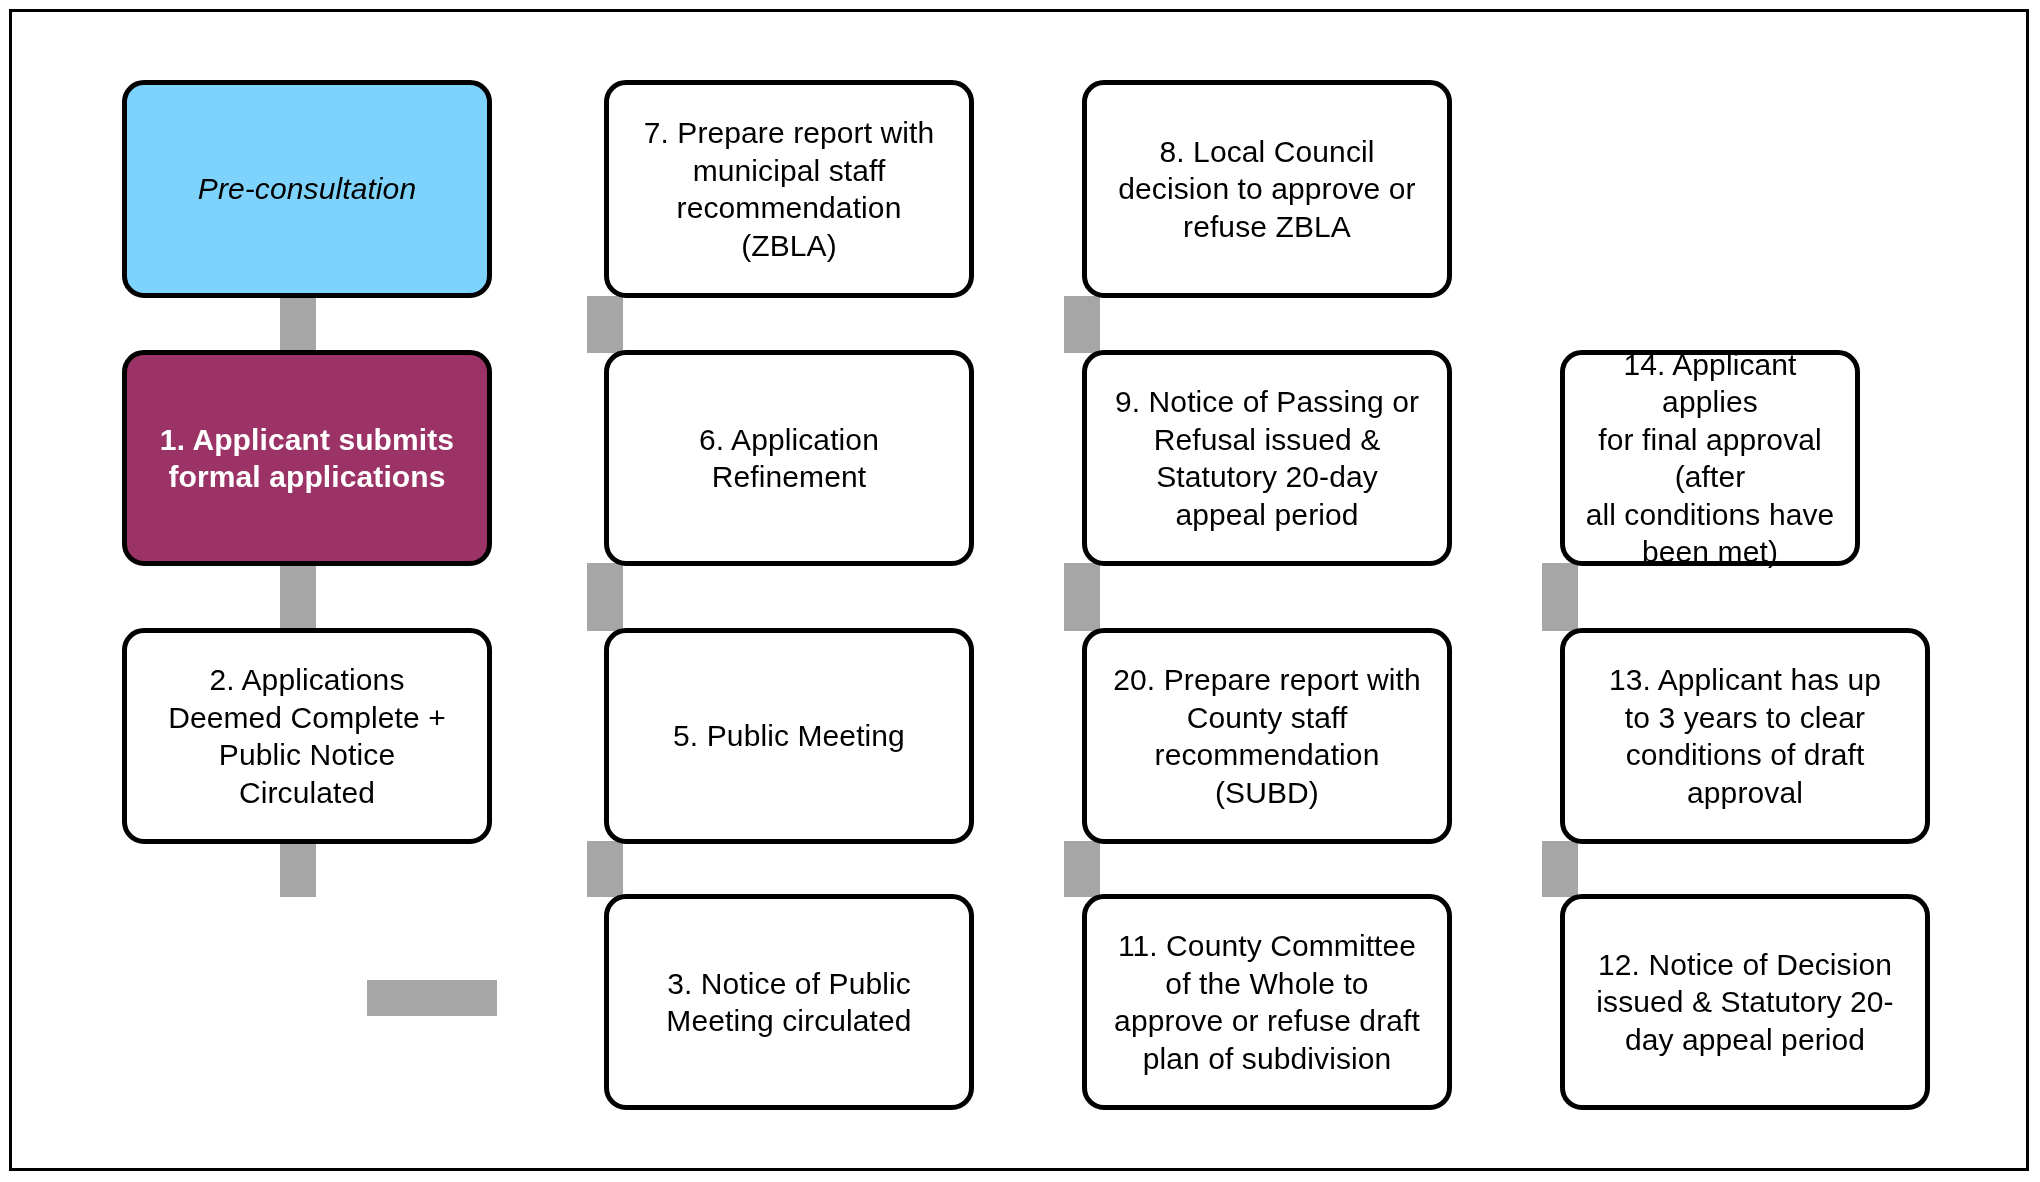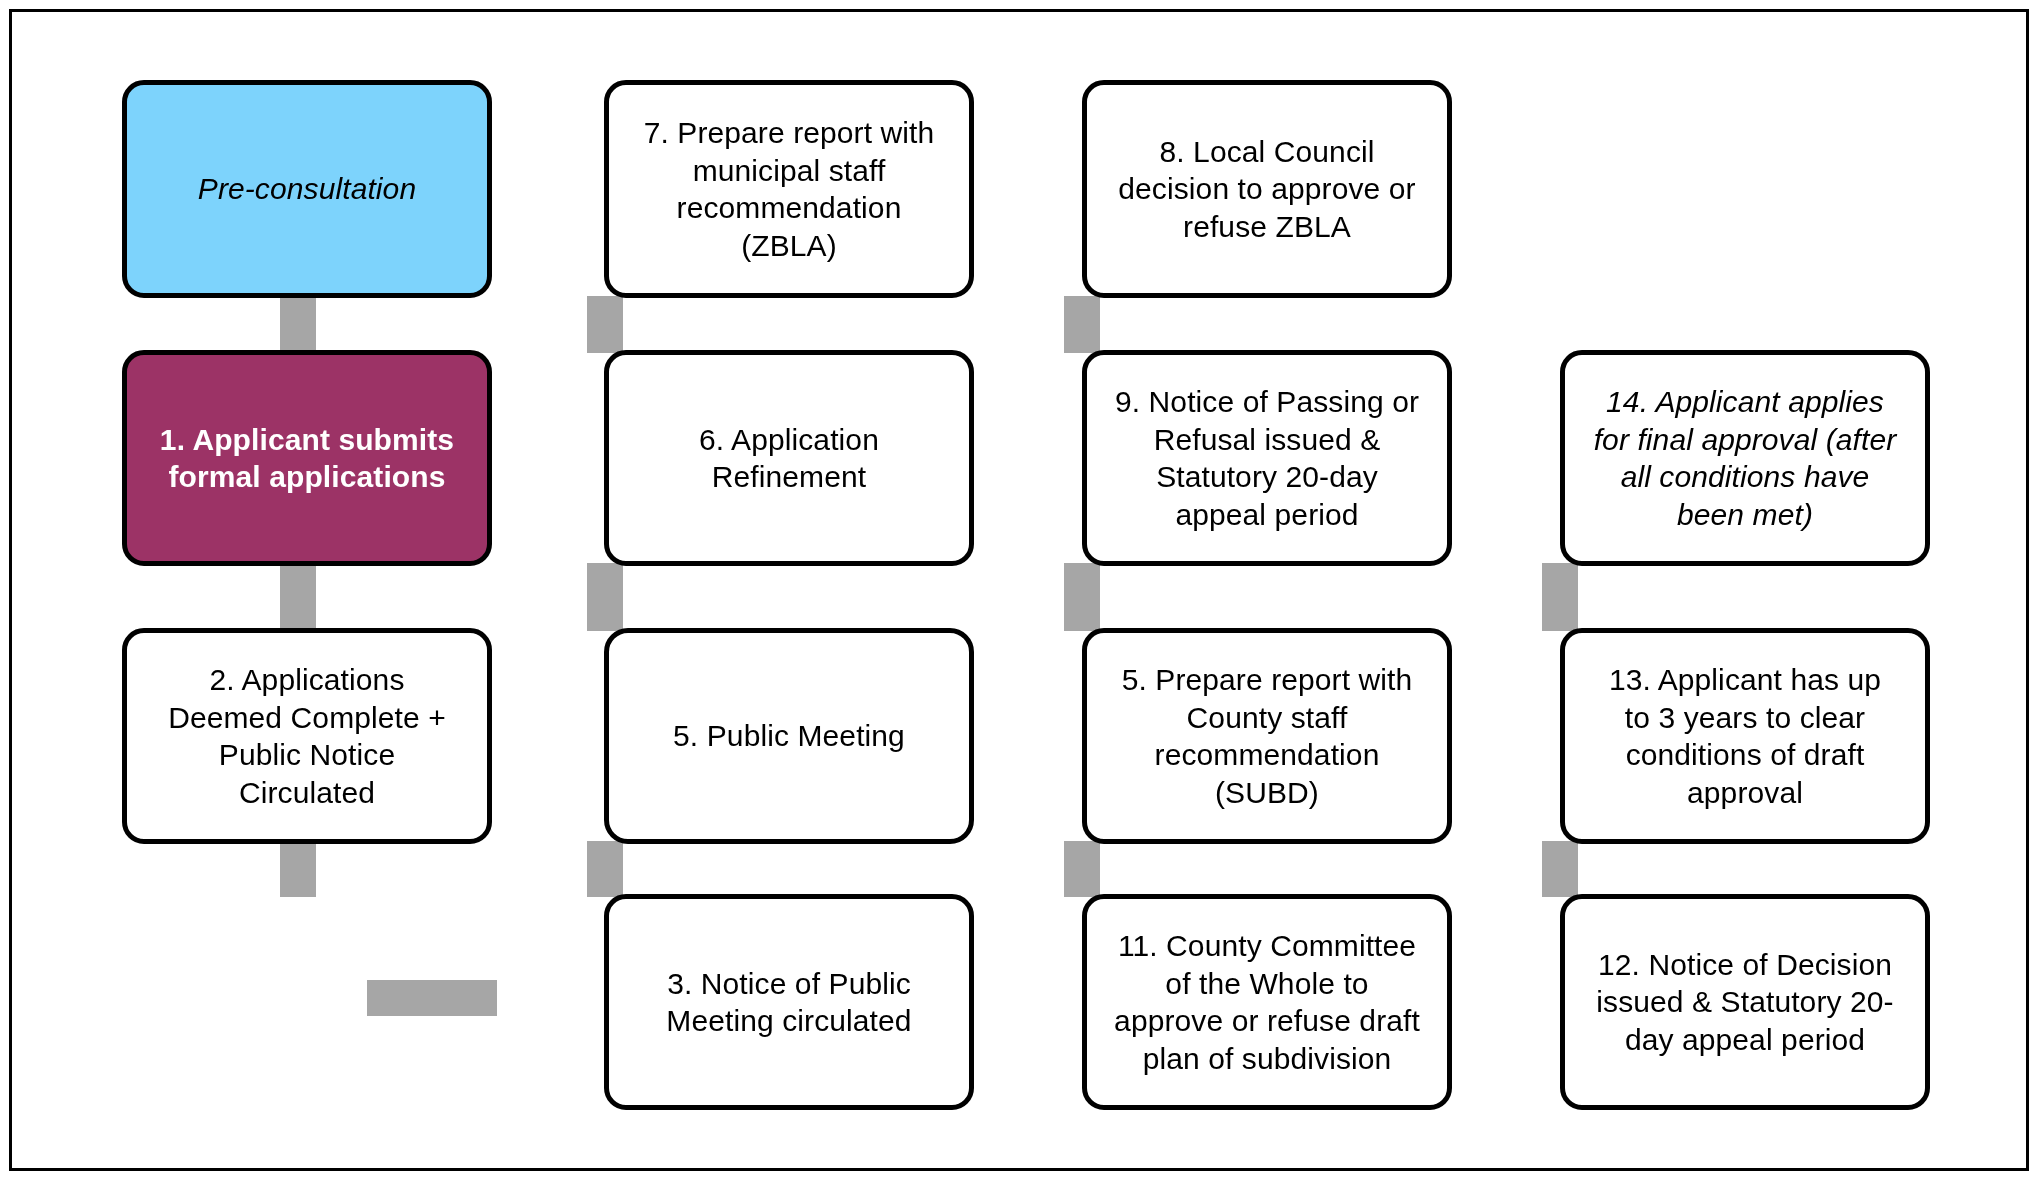--- a/index.html
+++ b/index.html
@@ -120,21 +120,21 @@
 municipal staff
 recommendation
 (ZBLA)</span>
     </div>
 
     <div class="node" style="left:592px; top:338px; width:370px; height:216px;">
       <span class="label">6. Application
 Refinement</span>
     </div>
 
-    <div class="node" style="left:592px; top:616px; width:370px; height:216px;border-radius:24px;">
+    <div class="node" style="left:592px; top:616px; width:370px; height:216px;">
       <span class="label">5. Public Meeting</span>
     </div>
 
     <div class="node" style="left:592px; top:882px; width:370px; height:216px;">
       <span class="label">3. Notice of Public
 Meeting circulated</span>
     </div>
 
     <div class="node" style="left:1070px; top:68px; width:370px; height:218px;">
       <span class="label">8. Local Council
@@ -143,34 +143,34 @@
     </div>
 
     <div class="node" style="left:1070px; top:338px; width:370px; height:216px;">
       <span class="label">9. Notice of Passing or
 Refusal issued &amp;
 Statutory 20-day
 appeal period</span>
     </div>
 
     <div class="node" style="left:1070px; top:616px; width:370px; height:216px;">
-      <span class="label">5. Prepare report with
+      <span class="label">20. Prepare report with
 County staff
 recommendation
 (SUBD)</span>
     </div>
 
     <div class="node" style="left:1070px; top:882px; width:370px; height:216px;align-items:center;">
       <span class="label">11. County Committee
 of the Whole to
 approve or refuse draft
 plan of subdivision</span>
     </div>
 
-    <div class="node" style="left:1548px; top:338px; width:370px; height:216px;font-style:italic;">
+    <div class="node" style="left:1548px; top:338px; width:300px; height:216px;">
       <span class="label">14. Applicant applies
 for final approval (after
 all conditions have
 been met)</span>
     </div>
 
     <div class="node" style="left:1548px; top:616px; width:370px; height:216px;">
       <span class="label">13. Applicant has up
 to 3 years to clear
 conditions of draft

